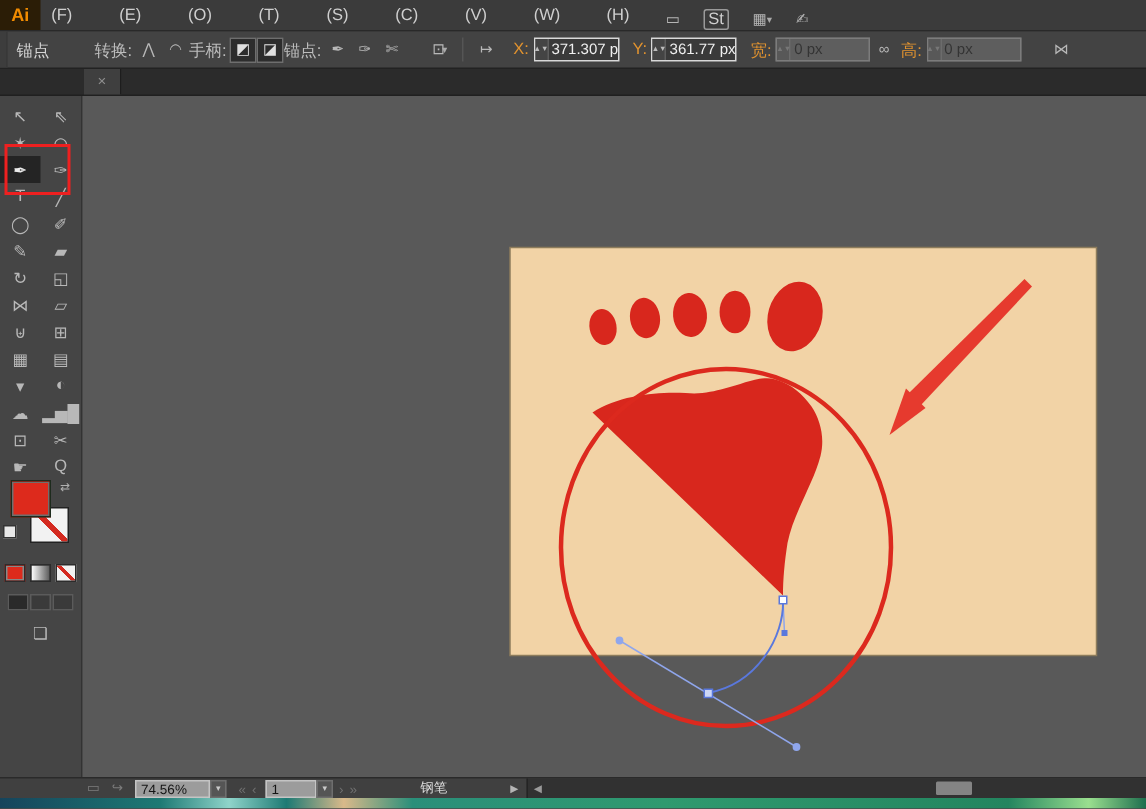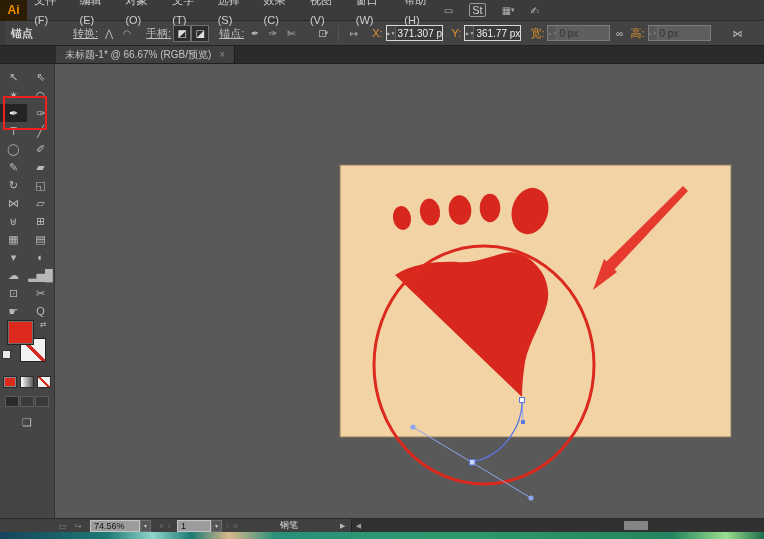--- a/index.html
+++ b/index.html
@@ -1,32 +1,32 @@
 <!DOCTYPE html>
 <html><head>
 <meta charset="utf-8">
 <style>
   * { box-sizing: border-box; margin: 0; padding: 0; }
   html,body { width:764px; height:539px; overflow:hidden; }
   body { position:relative; background:#3c3c3c; font-family:"Liberation Sans", "DejaVu Sans", sans-serif; -webkit-font-smoothing:antialiased; }
 
   
-  .menubar { height:21px; background:#3b3b3b; border-bottom:1px solid #292929; display:flex; align-items:center; }
+  .menubar { height:21px; background:#3b3b3b; border-bottom:1px solid #292929; display:flex; align-items:flex-end; }
   .logo { width:30px; height:21px; background:#2b1d06; color:#f28c00; font-weight:bold; font-size:12px; display:flex; align-items:center; justify-content:center; }
   .menu-item { font-size:11px; color:#cfcfcf; padding:0 7px; line-height:20px; cursor:default; }
   .appbar-icons { margin-left:auto; margin-right:225px; display:flex; align-items:center; gap:16px; }
   .appbar-icons .abi { color:#b5b5b5; font-size:10px; }
   .stock-box { border:1px solid #9a9a9a; font-size:11px; padding:0 2px; color:#cfcfcf; border-radius:2px; }
   .ws { display:flex; align-items:center; gap:2px; color:#b5b5b5; font-size:10px; }
 
   
   .controlbar { height:25px; background:#434343; border-bottom:1px solid #222; display:flex; align-items:center; font-size:11px; color:#c8c8c8; }
   .cb-grip { width:5px; height:100%; border-right:1px solid #383838; background:#3d3d3d; margin-right:6px; }
-  .cb-panel-label { margin-right:30px; color:#d6d6d6;font-weight:bold; }
-  .cb-lab { color:#bdbdbd; margin:0 2px 0 10px;text-decoration:underline; }
+  .cb-panel-label { margin-right:30px; color:#d6d6d6; }
+  .cb-lab { color:#bdbdbd; margin:0 2px 0 0; }
   .cb-btn { width:18px; height:17px; display:inline-flex; align-items:center; justify-content:center; color:#b8b8b8; font-size:10px; border:1px solid transparent; cursor:pointer; }
   .cb-btn.pressed { background:#2d2d2d; border:1px solid #6e6e6e; color:#e0e0e0; }
   .cb-dd { font-size:7px; color:#aaa; margin-left:-2px; }
   .olab { color:#e0922f; margin:0 3px 0 9px; }
   .field { display:flex; align-items:center; height:16px; border:1px solid #d9d9d9; background:#3a3a3a; }
   .field .stepper { width:9px; height:100%; display:flex; flex-direction:column; align-items:center; justify-content:center; font-size:5px; color:#bbb; border-right:1px solid #5d5d5d; background:#444; line-height:4px; }
   .field .val { width:46px; padding:0 2px; font-size:10px; color:#efefef; white-space:nowrap; overflow:hidden; }
   .field.disabled { border-color:#7c7c7c; background:#5e5e5e; }
   .field.disabled .stepper { color:#777; background:#585858; border-right-color:#6c6c6c; }
   .field.disabled .val { color:#343434; width:52px; }
@@ -147,21 +147,20 @@
   <span class="olab" style="margin-left:2px;">高:</span>
   <span class="field disabled">
     <span class="stepper">▲▼</span>
     <span class="val">0 px</span>
   </span>
   <span class="cb-btn" style="margin-left:18px;">⋈</span>
 </div>
 
 <div class="tabbar">
   <div class="doctab">
-    <span>未标题-1* @ 66.67% (RGB/预览)</span>
     <span class="close">×</span>
   </div>
 </div>
 
 <div class="main">
 
   <div class="toolbar">
     <div class="tools" id="tools-grid">
         <div class="tool">↖</div>
         <div class="tool">⇖</div>

